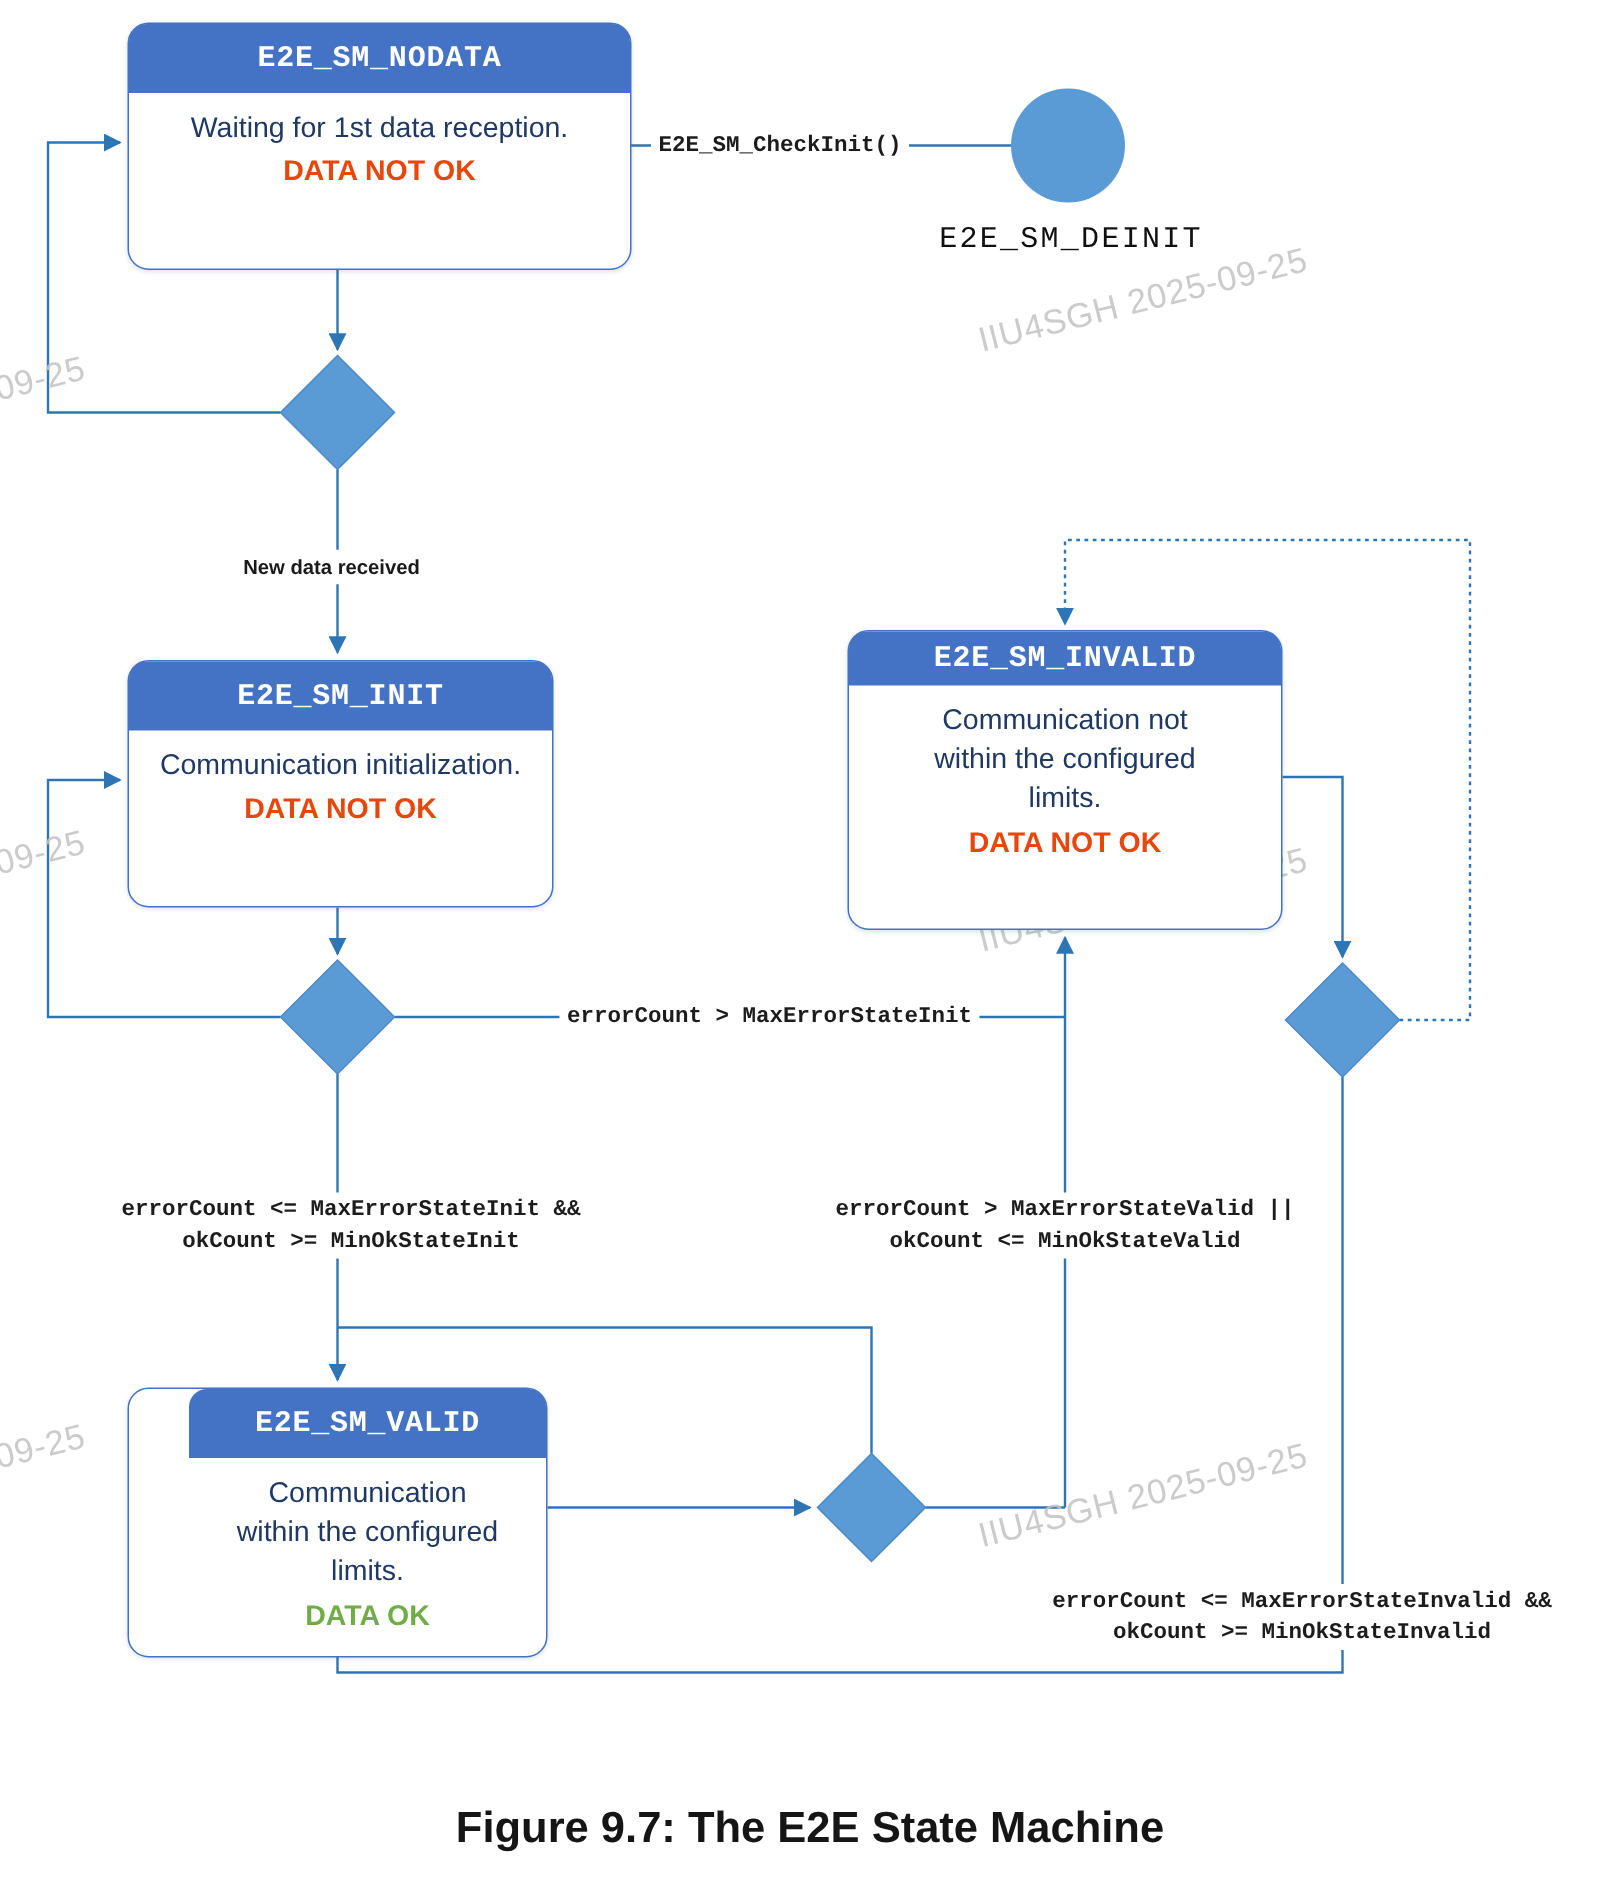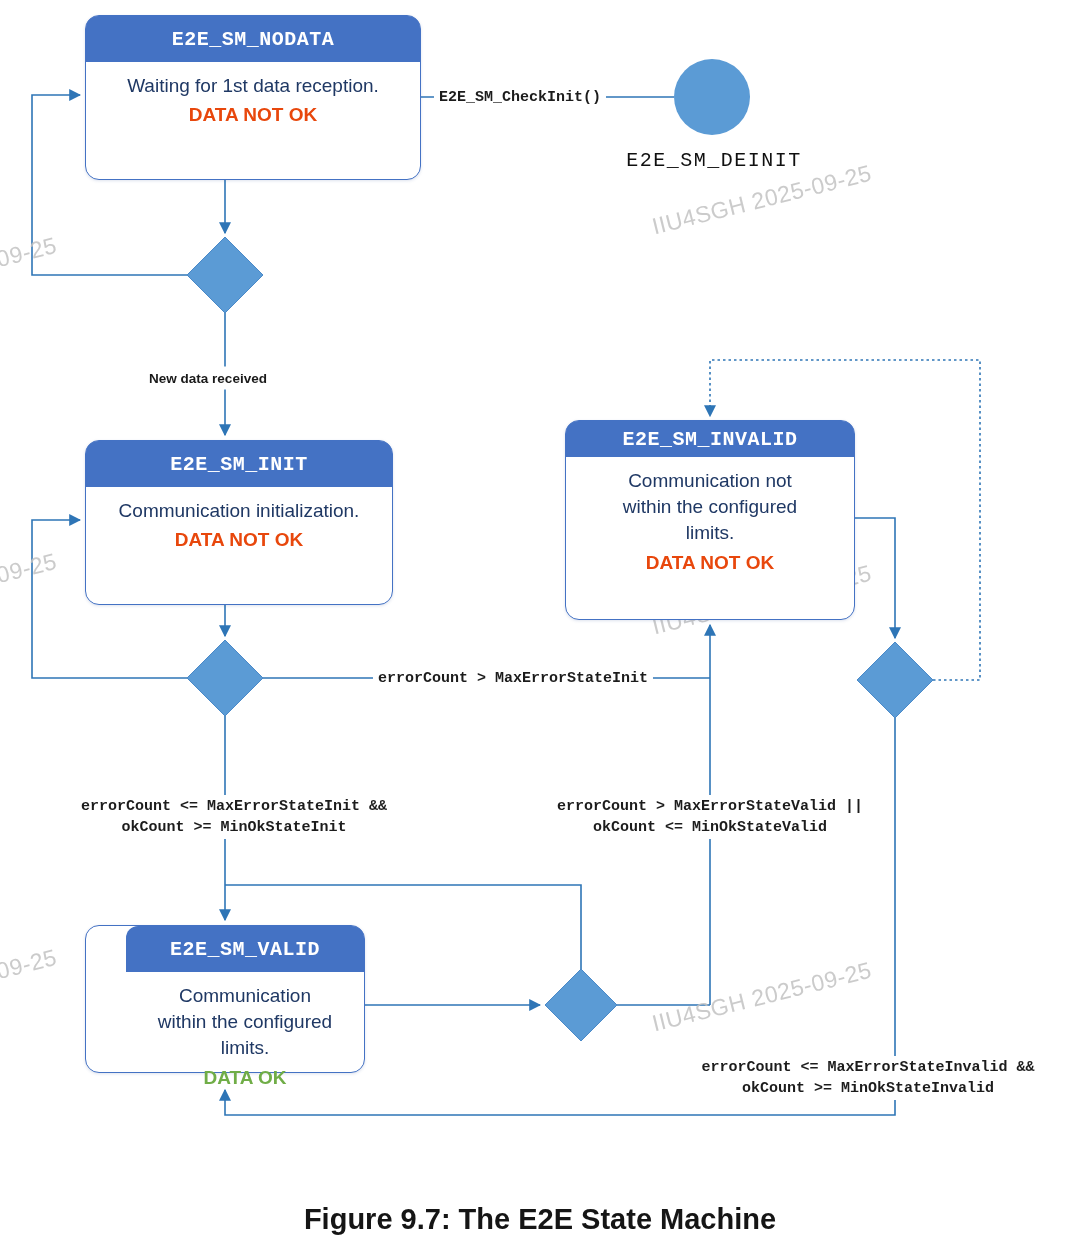--- a/index.html
+++ b/index.html
@@ -17,43 +17,43 @@
                   font-weight:bold; font-size:20px; letter-spacing:.5px;
                   border-radius:12px 12px 0 0; height:46px;
                   display:flex; align-items:center; justify-content:center; }
   .state-body { color:#1F3864; font-size:19px; line-height:1.38; padding-top:11px; }
   .status { font-weight:bold; font-size:19px; margin-top:3px; }
   .status.not-ok { color:#E8470C; }
   .status.ok { color:#70AD47; }
 
   #state-nodata  { left:85px;  top:15px;  width:336px; height:165px; }
   #state-nodata .state-body { padding-left:14px; padding-right:14px; }
-  #state-init    { left:85px;  top:440px; width:308px; height:165px; }
+  #state-init    { left:85px;  top:440px; width:284px; height:165px; }
   #state-init .state-body { padding-left:14px; padding-right:14px; }
-  #state-valid   { left:85px;  top:925px; width:280px; height:148px;padding-left:40px; }
+  #state-valid   { left:85px;  top:925px; width:280px; height:180px;padding-left:40px; }
   #state-valid .state-body { padding-left:30px; padding-right:30px; }
   #state-invalid { left:565px; top:420px; width:290px; height:200px; }
   #state-invalid .state-header { height:36px; }
   #state-invalid .state-body { padding-left:38px; padding-right:38px; }
 
   
   .initial-circle { position:absolute; left:674px; top:59px; width:76px; height:76px;
                     border-radius:50%; background:#5B9BD5; }
   .deinit-label { position:absolute; left:714px; top:160px; transform:translate(-50%,-50%);
                   font-family:"Liberation Mono", monospace; font-size:20px; color:#101010;
                   letter-spacing:1.5px; white-space:nowrap; }
 
   
   .tlabel { position:absolute; transform:translate(-50%,-50%);
             font-family:"Liberation Mono", monospace; font-size:15px; color:#1c1c1c;
             background:#fff; padding:1px 5px; white-space:nowrap; text-align:center; line-height:21px;font-weight:bold; }
   .tlabel.newdata { font-family:"Liberation Sans", sans-serif; font-weight:bold;
                     font-size:13.5px; color:#1a1a1a; }
   #lbl-check-init    { left:520px; top:97px;  }
-  #lbl-new-data      { left:208px; top:378px; }
+  #lbl-new-data      { left:221px; top:378px; }
   #lbl-init-invalid  { left:513px; top:678px; }
   #lbl-init-valid    { left:234px; top:817px; }
   #lbl-valid-invalid { left:710px; top:817px; }
   #lbl-invalid-valid { left:868px; top:1078px; }
 
   
   .watermark { position:absolute; color:#c3c3c3; font-size:23px; letter-spacing:.5px;
                white-space:nowrap; opacity:.85; }
   .wm-center { transform:translate(-50%,-50%) rotate(-14deg); }
   .wm-edge   { transform:rotate(-14deg); }

